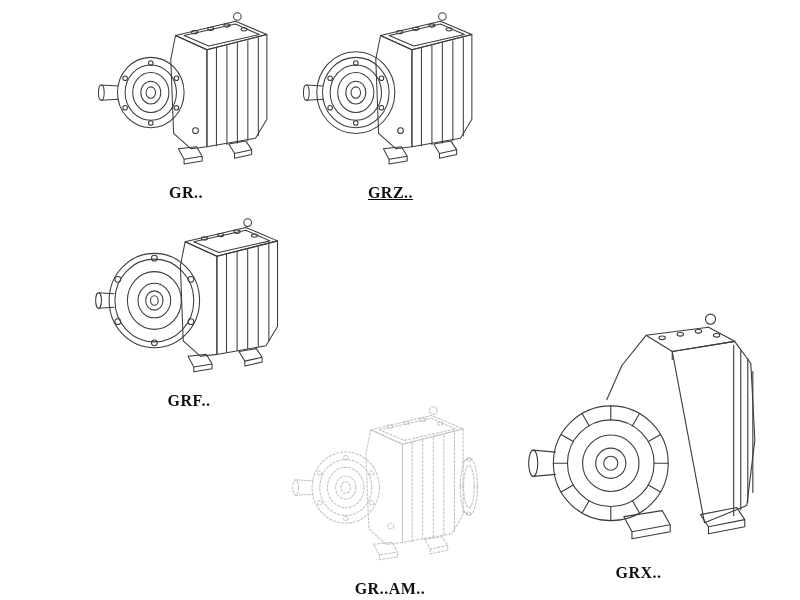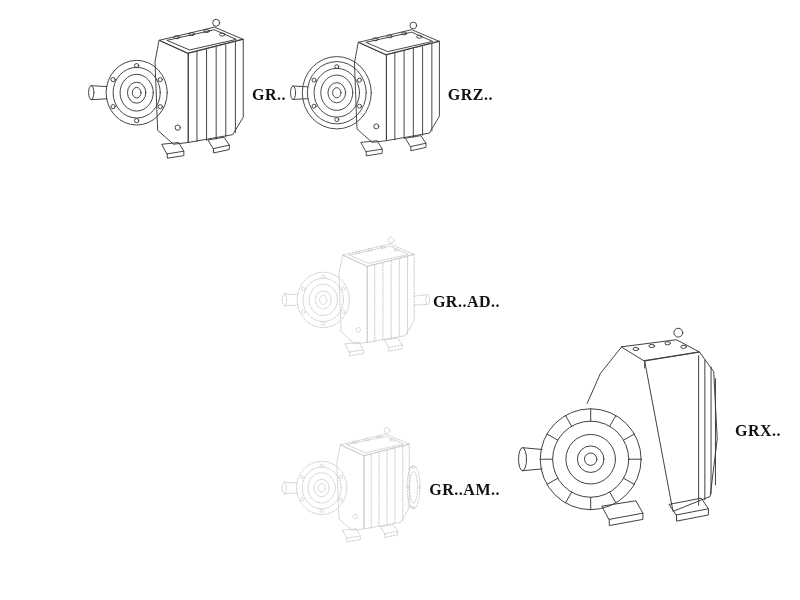--- a/index.html
+++ b/index.html
@@ -1,19 +1,19 @@
 <!DOCTYPE html>
 <html><head>
 <meta charset="utf-8">
 <style>
   * { margin:0; padding:0; box-sizing:border-box; }
   html, body { width:800px; height:600px; background:#ffffff; overflow:hidden; }
   body { font-family:"Liberation Serif", serif; position:relative; }
   .page { position:absolute; left:0; top:0; width:800px; height:600px; background:#ffffff; }
-  .figure { position:absolute; display:flex; flex-direction:row; align-items:center;justify-content:space-between; }
+  .figure { position:absolute; display:flex; flex-direction:column; align-items:center;justify-content:space-between; }
   .figure svg { display:block; }
   .caption {
     font-family:"Liberation Serif", serif;
     font-weight:700; font-size:16px; color:#111111;
     letter-spacing:0.5px; margin-top:2px; text-align:center; white-space:nowrap;
   }
   .ln { fill:none; stroke-width:1.1; stroke-linejoin:round; stroke-linecap:round; }
   .solid { stroke:#3c3c3c; }
   .faded { stroke:#c3c3c3; stroke-dasharray:2.4 1.8; }
   .defs-svg { position:absolute; width:0; height:0; overflow:hidden; }
@@ -189,40 +189,36 @@
     </defs>
   </svg>
 
   <figure class="figure" style="left:86px; top:6px; width:200px;">
     <svg viewBox="0 0 190 185" width="182" height="176">
       <use href="#g-inline" width="190" height="185" class="ln solid"></use>
     </svg>
     <figcaption class="caption">GR..</figcaption>
   </figure>
 
-  <figure class="figure" style="left:288px; top:6px; width:205px;">
+  <figure class="figure" style="left:288px; top:6px; width:205px;text-decoration:underline;">
     <svg viewBox="0 0 190 185" width="184" height="176">
       <use href="#g-inline" width="190" height="185" class="ln solid"></use>
       <ellipse cx="58" cy="91" rx="41" ry="43" class="ln solid"></ellipse>
     </svg>
     <figcaption class="caption">GRZ..</figcaption>
   </figure>
 
 
-
-  <figure class="figure" style="left:280px; top:210px; width:220px;">
-    <svg viewBox="0 0 205 185" width="208" height="182">
-      <use href="#g-inline" width="190" height="185" class="ln faded"></use>
-      <g class="ln faded">
-        <path d="M180 86 L198 84 M180 98 L198 97"></path>
-        <ellipse cx="198" cy="90.5" rx="2.6" ry="6.8"></ellipse>
-      </g>
-    </svg>
-    <figcaption class="caption">GR..AD..</figcaption>
-  </figure>
+  <figure class="figure" style="left:84px; top:212px; width:210px;">
+    <svg viewBox="0 0 200 185" width="200" height="178">
+      <use href="#g-flange" width="200" height="185" class="ln solid"></use>
+    </svg>
+    <figcaption class="caption">GRF..</figcaption>
+  </figure>
+
 
 
   <figure class="figure" style="left:280px; top:400px; width:220px;">
     <svg viewBox="0 0 208 185" width="208" height="178">
       <use href="#g-inline" width="190" height="185" class="ln faded"></use>
       <g class="ln faded">
         <ellipse cx="186" cy="90" rx="9" ry="30"></ellipse>
         <ellipse cx="186" cy="90" rx="5.5" ry="22"></ellipse>
         <circle cx="186" cy="62" r="1.8"></circle>
           <circle cx="193.5" cy="90" r="1.8"></circle>

